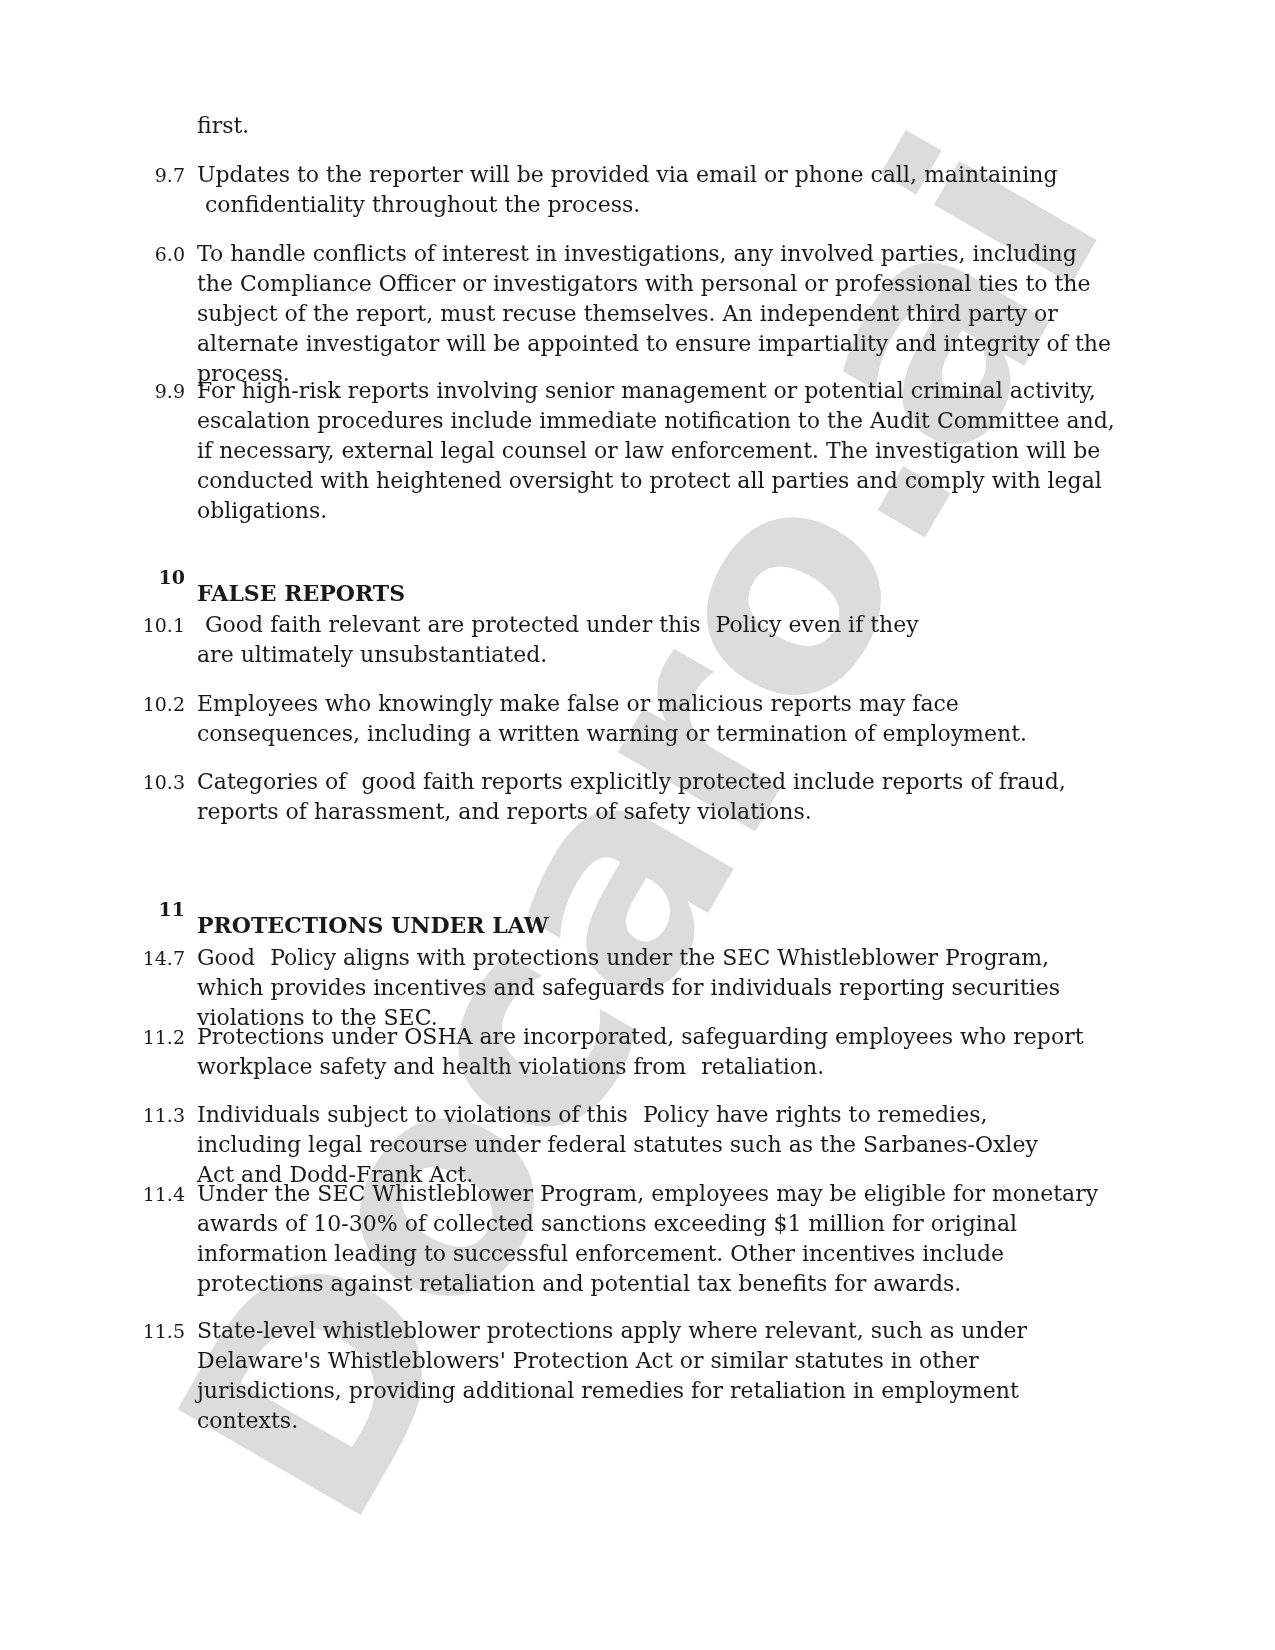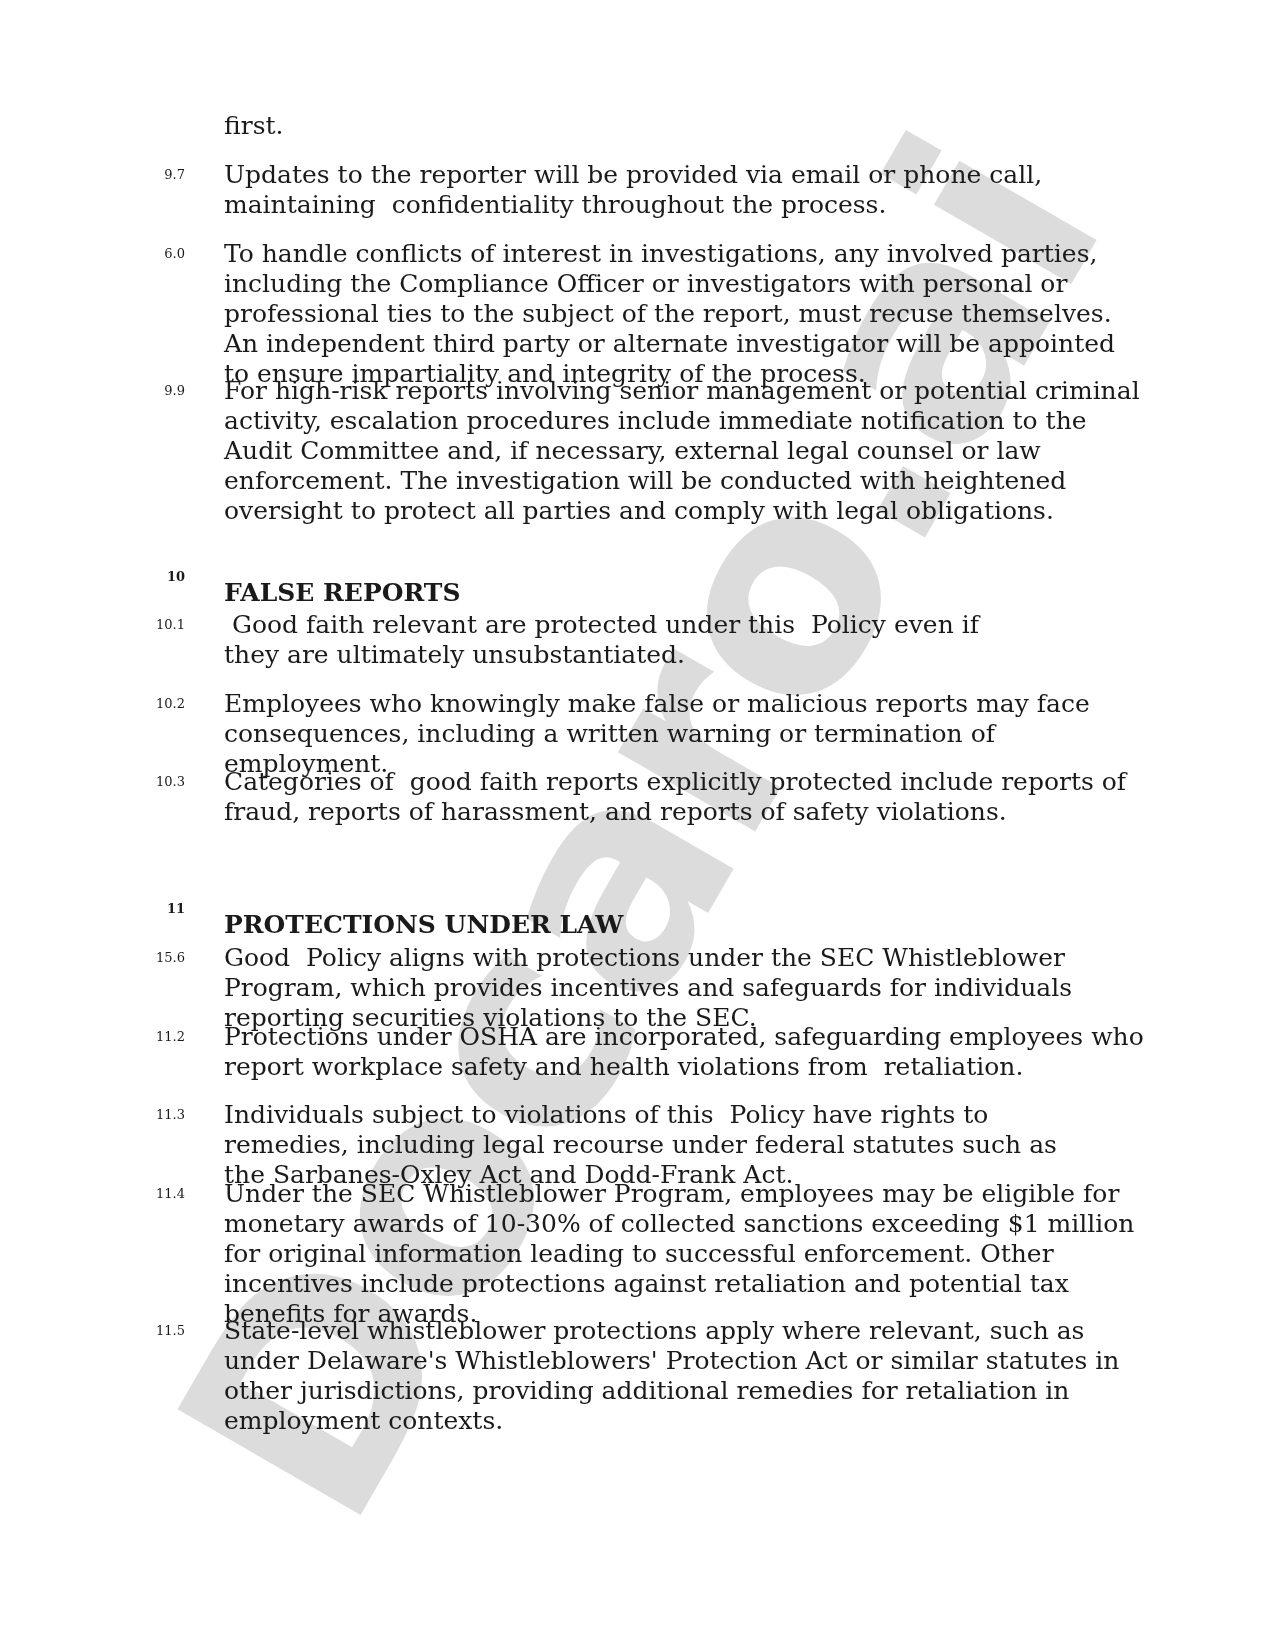--- a/index.html
+++ b/index.html
@@ -45,32 +45,32 @@
     .line-block {
       position: absolute;
       left: 0;
       right: 0;
     }
     .num {
       position: absolute;
       width: 185px;
       text-align: right;
       left: 0;
-      font-size: 13px;
+      font-size: 19px;
       line-height: 30px;
     }
     .num.heading-num {
       font-weight: bold;
       width: 185px;
     }
     .text {
       position: absolute;
-      left: 224px;
+      left: 197px;
       width: 920px;
-      font-size: 25px;
+      font-size: 22px;
       line-height: 30px;
     }
     .text.heading {
       font-weight: bold;
       margin-top: 16px;
     }
     b, .bold {
       font-weight: normal;
       margin-left: 8px;
     }
@@ -122,21 +122,21 @@
       <div class="num">10.3</div>
       <div class="text"><span>Categories of </span><b>good faith</b><span> reports explicitly protected include reports of fraud, reports of harassment, and reports of safety violations.</span></div>
     </div>
 
     <div class="line-block" style="top:894px;">
       <div class="num heading-num">11</div>
       <div class="text heading">PROTECTIONS UNDER LAW</div>
     </div>
 
     <div class="line-block" style="top:943px;">
-      <div class="num">15.6</div>
+      <div class="num">14.7</div>
       <div class="text"><span>Good </span><b>Policy</b><span> aligns with protections under the SEC Whistleblower Program, which provides incentives and safeguards for individuals reporting securities violations to the SEC.</span></div>
     </div>
 
     <div class="line-block" style="top:1022px;">
       <div class="num">11.2</div>
       <div class="text"><span>Protections under OSHA are incorporated, safeguarding employees who report workplace safety and health violations from </span><b>retaliation</b><span>.</span></div>
     </div>
 
     <div class="line-block" style="top:1100px;">
       <div class="num">11.3</div>

